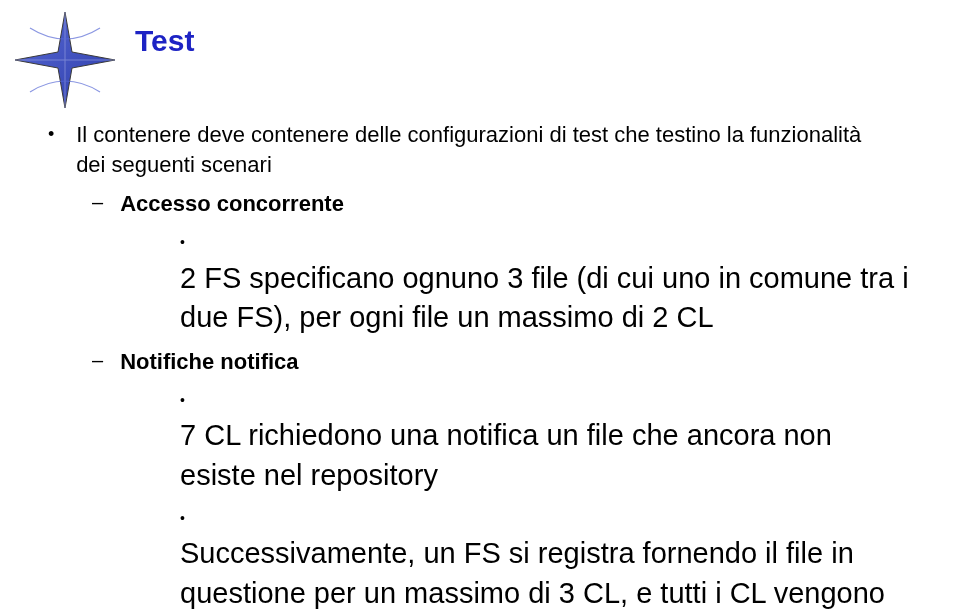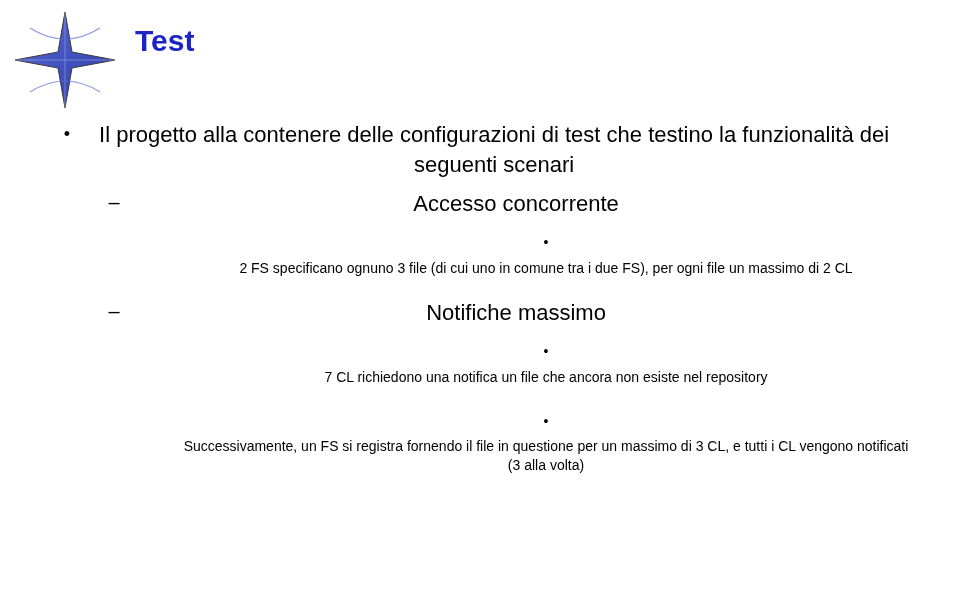--- a/index.html
+++ b/index.html
@@ -9,21 +9,20 @@
     height: 615px;
     background: #ffffff;
     font-family: Arial, Helvetica, sans-serif;
     color: #000;
     overflow: hidden;
   }
   .page {
     position: relative;
     width: 960px;
     height: 615px;
-    text-align: center;
   }
   .logo {
     position: absolute;
     top: 10px;
     left: 10px;
     width: 110px;
     height: 100px;
   }
   .title {
     position: absolute;
@@ -67,24 +66,24 @@
     font-size: 14px;
     vertical-align: top;
     position: relative;
     top: 4px;
   }
 
   .lvl1 { padding-left: 0; margin-bottom: 10px; }
   .lvl1-text { display: inline-block; width: 820px; vertical-align: top; }
 
   .lvl2 { padding-left: 44px; margin-top: 10px; margin-bottom: 6px; }
-  .lvl2-text { display: inline-block; width: 770px; vertical-align: top; }
+  .lvl2-text { display: inline-block; width: 770px; vertical-align: top; font-weight: bold; }
 
   .lvl3 { padding-left: 88px; margin-top: 10px; margin-bottom: 4px; }
-  .lvl3-text { display: inline-block; width: 730px; vertical-align: top; font-size: 14px; }
+  .lvl3-text { display: inline-block; width: 730px; vertical-align: top; font-size: 29px; }
 </style>
 </head>
 <body>
 
 <div class="page">
 
   <div class="logo">
     <svg viewBox="0 0 110 100" width="110" height="100">
 
       <defs>
@@ -98,32 +97,32 @@
       <path d="M20 18 Q55 40 90 18" stroke="#5a6bd6" stroke-width="1.2" fill="none" opacity="0.7"></path>
       <path d="M20 82 Q55 60 90 82" stroke="#5a6bd6" stroke-width="1.2" fill="none" opacity="0.7"></path>
     </svg>
   </div>
 
   <div class="title">Test</div>
 
   <div class="content">
     <ul>
       <li class="lvl1 bullet-dot">
-        <span class="lvl1-text">Il progetto alla contenere delle configurazioni di test che testino la funzionalità dei seguenti scenari</span>
+        <span class="lvl1-text">Il contenere deve contenere delle configurazioni di test che testino la funzionalità dei seguenti scenari</span>
         <ul>
           <li class="lvl2 bullet-dash">
             <span class="lvl2-text">Accesso concorrente</span>
             <ul>
               <li class="lvl3 bullet-small">
                 <span class="lvl3-text">2 FS specificano ognuno 3 file (di cui uno in comune tra i due FS), per ogni file un massimo di 2 CL</span>
               </li>
             </ul>
           </li>
           <li class="lvl2 bullet-dash">
-            <span class="lvl2-text">Notifiche massimo</span>
+            <span class="lvl2-text">Notifiche notifica</span>
             <ul>
               <li class="lvl3 bullet-small">
                 <span class="lvl3-text">7 CL richiedono una notifica un file che ancora non esiste nel repository</span>
               </li>
               <li class="lvl3 bullet-small">
                 <span class="lvl3-text">Successivamente, un FS si registra fornendo il file in questione per un massimo di 3 CL, e tutti i CL vengono notificati (3 alla volta)</span>
               </li>
             </ul>
           </li>
         </ul>

